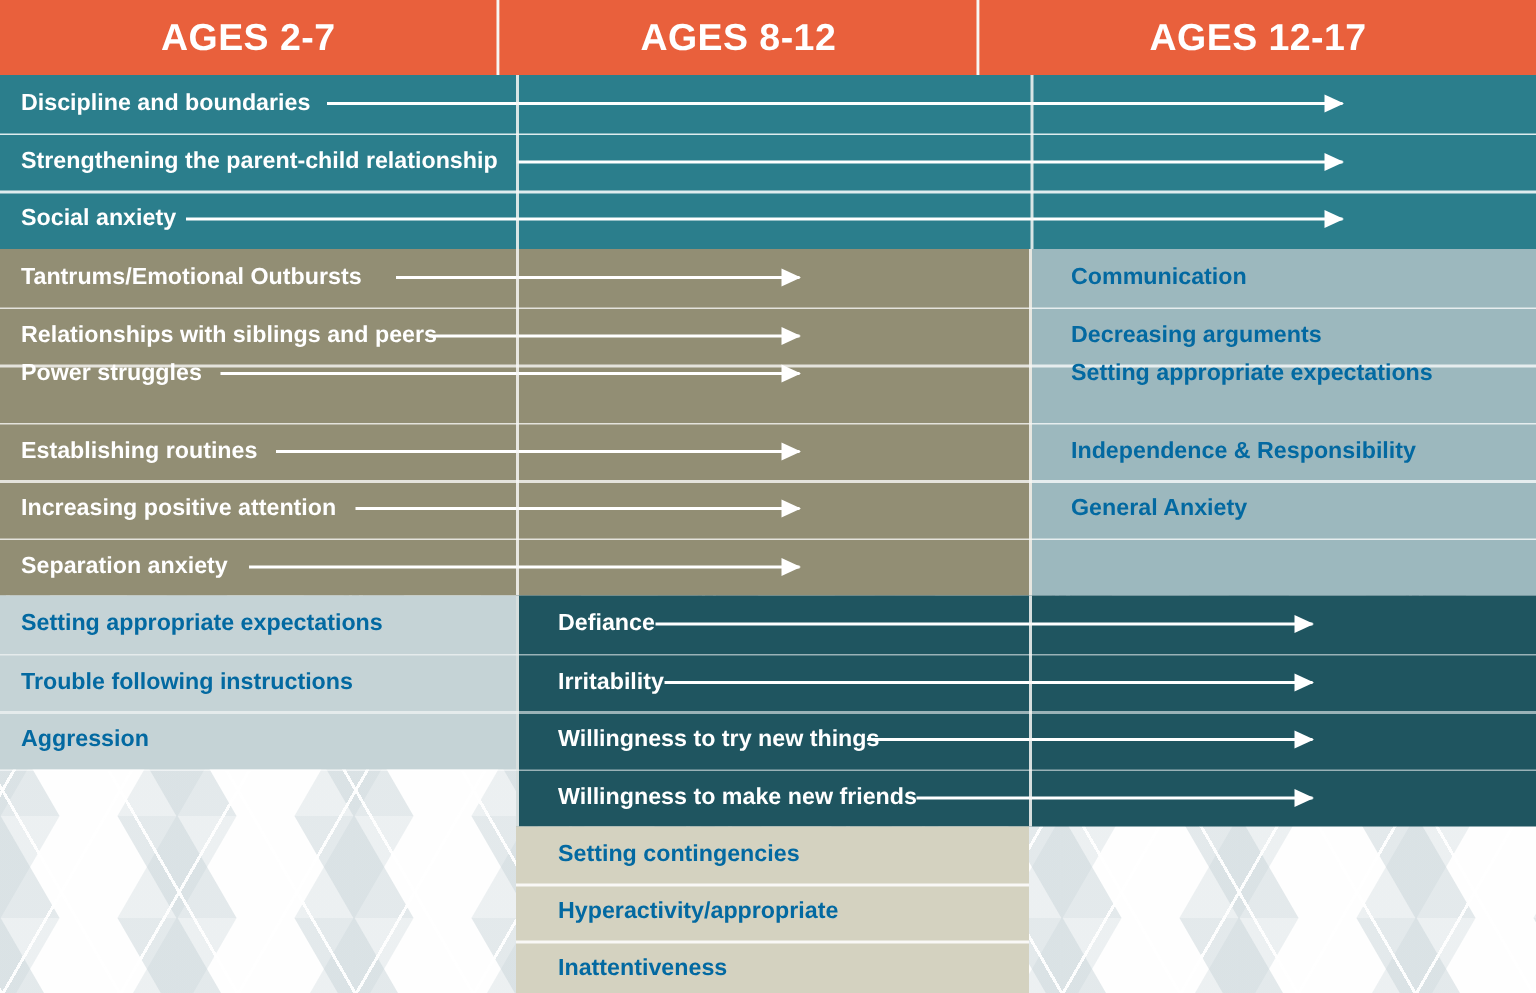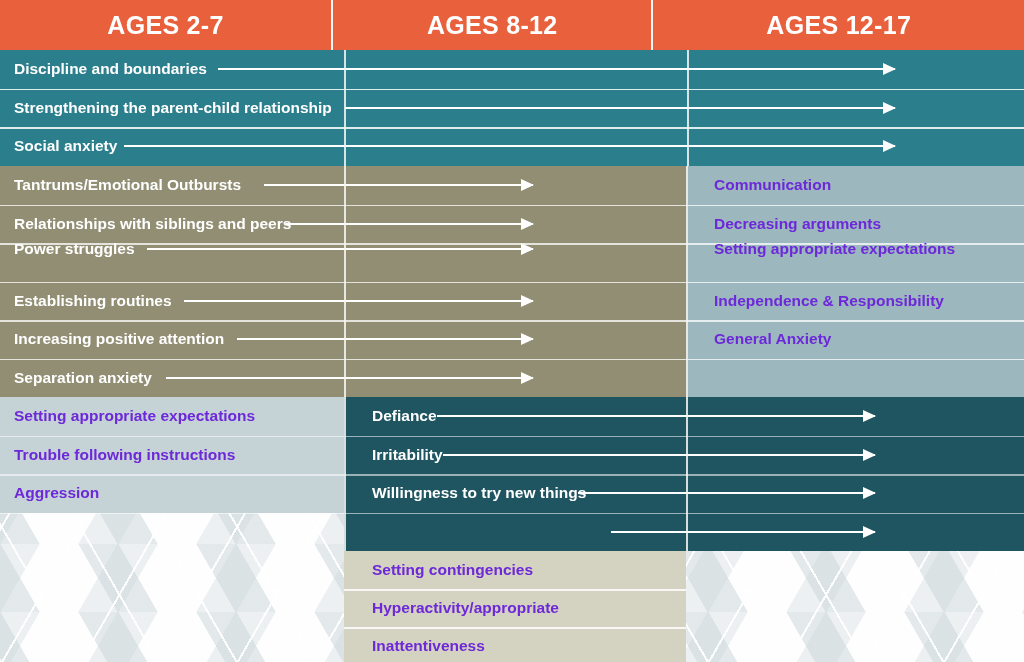--- a/index.html
+++ b/index.html
@@ -57,21 +57,21 @@
     box-sizing:border-box;
     display:flex;align-items:center;
   }
   .rowlabel{
     position:relative;z-index:5;
     font-size:15.5px;font-weight:bold;
     white-space:nowrap;
     padding-left:14px;
   }
   .light-text{color:#ffffff;}
-  .dark-text{color:#6d28d9;}
+  .dark-text{color:#0369a1;}
 
   .divider{position:absolute;left:0;right:0;height:1.5px;z-index:5;}
 
   
   .arrow{
     position:absolute;z-index:6;height:2px;background:#ffffff;
     top:50%;transform:translateY(-50%);
   }
   .arrow::after{
     content:"";position:absolute;right:-1px;top:50%;
@@ -199,20 +199,21 @@
     <div class="divider div-soft" style="top:77px;"></div>
 
     <div class="row" style="top:77px;">
       <span class="rowlabel dark-text">Aggression</span>
       <span class="rowlabel light-text" style="position:absolute;left:358px;">Willingness to try new things</span>
       <span class="arrow" style="left:578px;width:297px;"></span>
     </div>
     <div class="divider div-soft" style="top:115.5px;"></div>
 
     <div class="row" style="top:115.5px;">
+      <span class="rowlabel light-text" style="position:absolute;left:358px;">Willingness to make new friends</span>
       <span class="arrow" style="left:611px;width:264px;"></span>
     </div>
 
     <div class="col-sep" style="left:344px;"></div>
     <div class="col-sep" style="left:686px;height:154px;"></div>
   </div>
 
   <div class="layer band" style="top:551px;height:111px;border-radius:29px;">
 
     <div class="col bg-beige" style="left:344px;width:342px;"></div>

